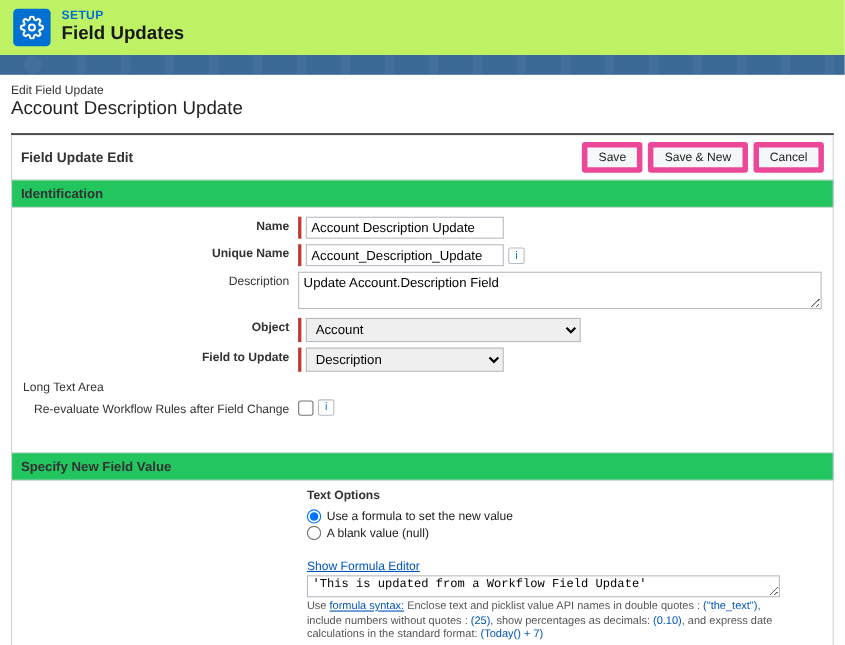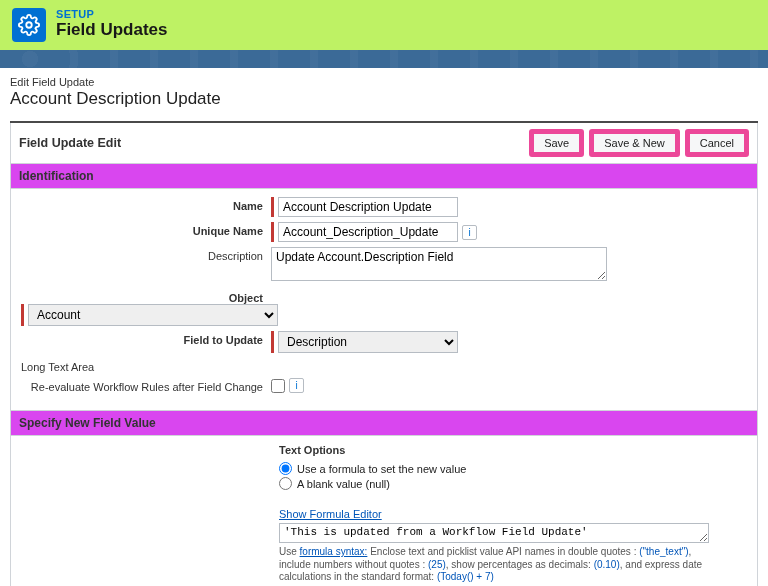--- a/index.html
+++ b/index.html
@@ -13,31 +13,31 @@
   .blue-strip::before { content:""; position:absolute; inset:0; background: repeating-radial-gradient(circle at 30px 9px, rgba(255,255,255,.12) 0 8px, transparent 8px 40px); opacity:.3;}
   .page-body { background: #fff; padding: 8px 10px 20px; }
   .edit-small { font-size: 11px; color: #333; }
   .page-title { font-size: 17px; color: #222; font-weight: 400; margin-top: 1px; }
   .intro { font-size: 11px; color: #333; margin-top: 10px; }
   .panel { margin-top: 12px; border-top: 2px solid #4a4a4a; }
   .panel-top { border: 1px solid #d0d4d9; border-top: none; background: #fff; padding: 6px 8px; display:flex; align-items:center;}
   .panel-top-title { font-size: 12.5px; font-weight: 700; color:#333; flex:1;}
   .btn-row { display:flex; gap:5px; }
   .btn { background:#f6f7f8; border:5px solid #ec4899; border-radius:3px; padding:3px 10px; font-size:11px; color:#222; cursor:pointer; }
-  .section-bar { background:#d946ef; border:1px solid #d0d4d9; border-top:none; padding:5px 8px; font-size:12px; font-weight:700; color:#333;}
-  .form-area { border:1px solid #d0d4d9; border-top:none; background:#fff; padding:8px 10px 12px;}
+  .section-bar { background:#22c55e; border:1px solid #d0d4d9; border-top:none; padding:5px 8px; font-size:12px; font-weight:700; color:#333;}
+  .form-area { border:1px solid #d0d4d9; border-top:none; background:#fff; padding:8px 10px 28px;}
   .row { display:flex; align-items:flex-start; margin-bottom:5px; }
   .lbl { width: 250px; text-align:right; font-size:11px; color:#333; padding-right:8px; padding-top:3px; font-weight:700;}
   .lbl.normal { font-weight:400; }
   .ctl { flex:1; display:flex; align-items:center; gap:4px; }
   .required-bar { width:3px; align-self:stretch; background:#c23934; margin-right:0;}
   .tx { border:1px solid #b6bcc3; padding:2px 4px; font-size:12px; }
   .tx.short { width:180px; }
   .info-btn { width:15px; height:15px; border:1px solid #b6bcc3; border-radius:2px; font-size:10px; color:#0070d2; display:flex; align-items:center; justify-content:center; background:#fff; cursor:pointer;}
-  textarea.tx { width:336px; height:34px; resize:both; font-family:inherit; }
+  textarea.tx { width:476px; height:34px; resize:both; font-family:inherit; }
   select.tx { width:250px; height:22px; }
   select.tx.narrow { width:180px; }
   .static-val { font-size:11px; color:#333; padding-top:3px;}
   .chk { width:14px; height:14px; }
   .text-opt-head { font-size:11px; font-weight:700; color:#333; margin-bottom:6px; }
   .opt-line { display:flex; align-items:center; gap:5px; font-size:11px; margin-bottom:2px;}
   .formula-link { color:#0055b8; font-size:11px; text-decoration:underline; cursor:pointer; display:inline-block; margin-top:16px;}
   .formula-box { width:430px; height:20px; border:1px solid #b6bcc3; font-family:'Courier New',monospace; font-size:11px; padding:2px 4px; margin-top:2px; resize:both;}
   .hint { font-size:10px; color:#555; width:440px; line-height:1.25; margin-top:0;}
   .hint .u { text-decoration:underline; color:#0055b8; cursor:pointer;}
@@ -92,21 +92,21 @@
             <input class="tx short" value="Account_Description_Update" style="">
             <span class="info-btn">i</span>
           </div>
       </div>
       <div class="row">
         <div class="lbl normal">Description</div>
         <div class="ctl">
             <textarea class="tx" style="">Update Account.Description Field</textarea>
           </div>
       </div>
-      <div class="row" style="margin-top:8px;flex-direction:column;">
+      <div class="row" style="margin-top:8px;">
         <div class="lbl">Object</div>
         <div class="ctl">
             <div class="required-bar"></div>
             <select class="tx"><option>Account</option></select>
           </div>
       </div>
       <div class="row">
         <div class="lbl">Field to Update</div>
         <div class="ctl">
             <div class="required-bar"></div>

